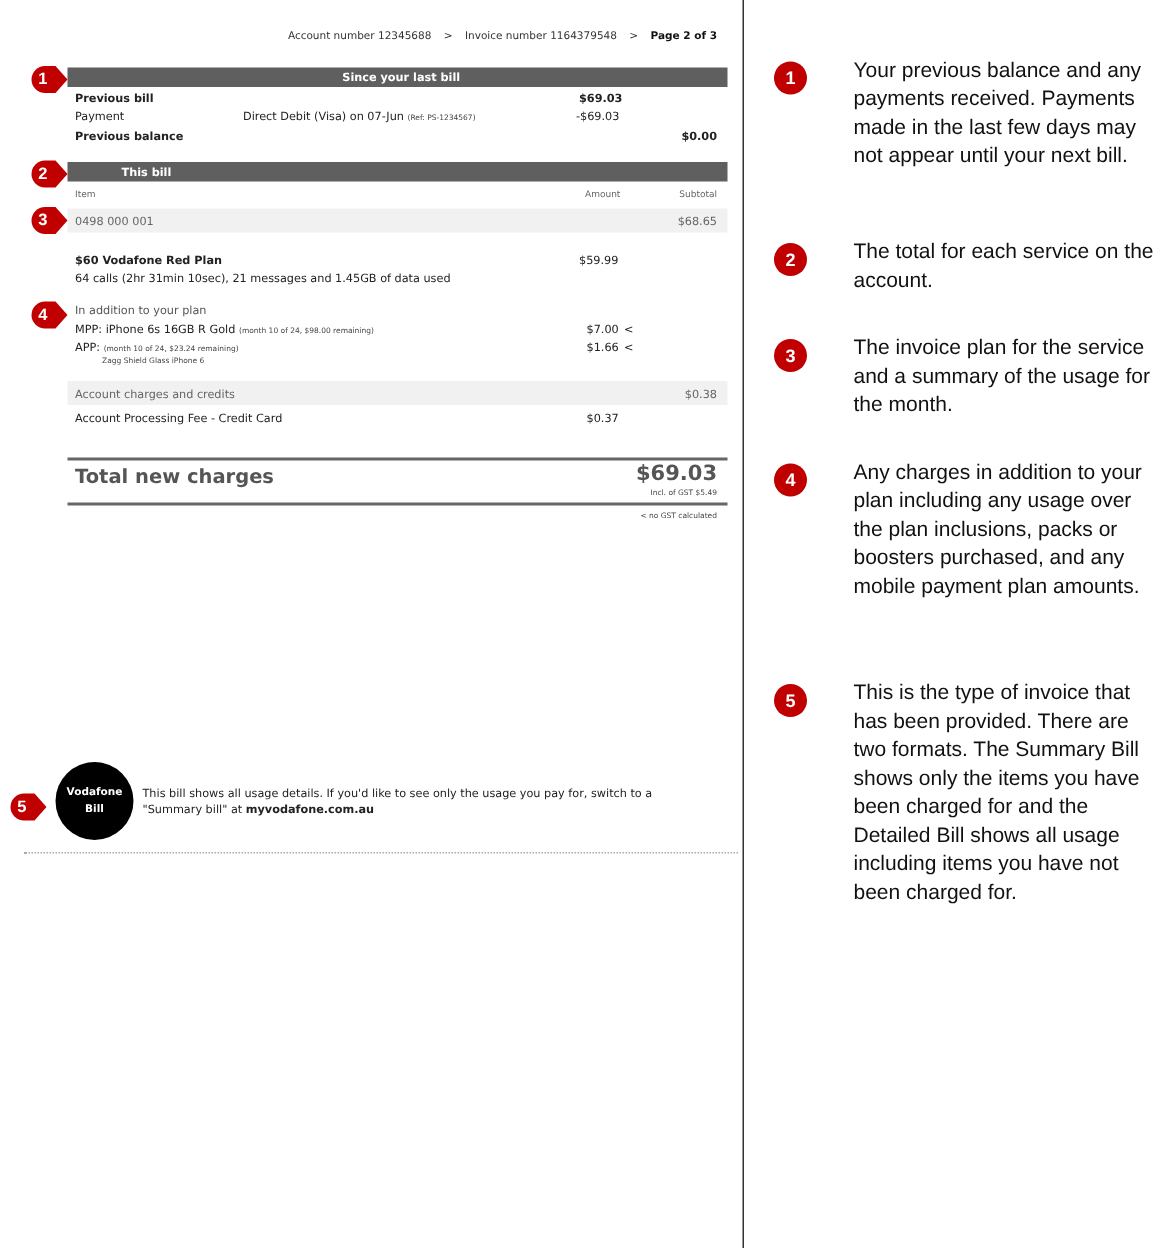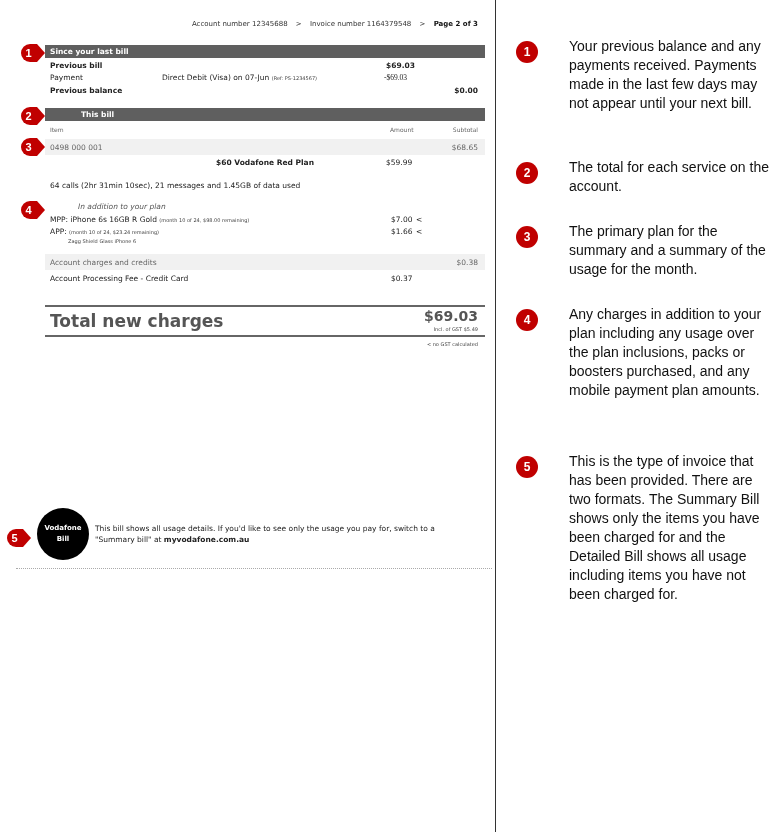--- a/index.html
+++ b/index.html
@@ -17,26 +17,26 @@
 
   .section-bar { position: absolute; left: 45px; width: 440px; height: 13px; background: #5f5f5f; color: #fff; font-size: 7.5px; font-weight: bold; padding-left: 5px; line-height: 13px; }
 
   .row { position: absolute; left: 50px; width: 430px; font-size: 7.5px; line-height: 10px; white-space: nowrap; }
   .row .c-amt { position: absolute; left: 336px; }
   .row .c-sub { position: absolute; right: 2px; }
   .bold { font-weight: bold; }
   .grey { color: #666; }
   .tiny { font-size: 5px; color: #444; }
   .small { font-size: 6px; }
-  .italic { font-style: italic; color: #555; margin-left: 28px; }
+  .italic { color: #555; }
 
   .band { position: absolute; left: 45px; width: 440px; background: #f1f1f1; }
 
   .total-line { position: absolute; left: 45px; width: 440px; height: 2px; background: #666; }
-  .total-label { position: absolute; left: 50px; top: 311px; font-size: 17px; font-weight: bold; color: #555; }
+  .total-label { position: absolute; left: 50px; top: 311px; font-size: 13px; font-weight: bold; color: #555; }
   .total-amt { position: absolute; right: 17px; top: 308px; font-size: 14px; font-weight: bold; color: #555; }
   .gst { position: absolute; right: 17px; top: 326px; font-size: 5px; color: #444; }
   .nogst { position: absolute; right: 17px; top: 341px; font-size: 5px; color: #444; }
 
   .marker { position: absolute; width: 20px; height: 20px; }
   .marker svg { display: block; }
   .marker span { position: absolute; left: 0; top: 0; width: 17px; height: 20px; text-align: center; line-height: 20px; color: #fff; font-weight: bold; font-size: 11px; font-family: "Liberation Sans", sans-serif; }
 
   .detail-circle { position: absolute; left: 37px; top: 508px; width: 52px; height: 52px; border-radius: 50%; background: #000; color: #fff; font-size: 7px; font-weight: bold; text-align: center; display: flex; flex-direction: column; justify-content: center; line-height: 11px; }
   .detail-text { position: absolute; left: 95px; top: 523px; width: 370px; font-size: 7.5px; line-height: 11px; }
@@ -54,50 +54,50 @@
   <div class="crumbs">
     <span>Account number</span>
     <span>12345688</span>
     <span class="sep">&gt;</span>
     <span>Invoice number</span>
     <span>1164379548</span>
     <span class="sep">&gt;</span>
     <span class="page">Page 2 of 3</span>
   </div>
 
-  <div class="section-bar" style="top:45px;">Since your last bill</div>
+  <div class="section-bar" style="top:45px;text-align:center;">Since your last bill</div>
 
   <div class="row" style="top:61px;font-weight:bold;">
     <span>Previous bill</span>
     <span class="c-amt">$69.03</span>
   </div>
   <div class="row" style="top:73px;">
     <span>Payment</span>
     <span style="position:absolute;left:112px;"><span>Direct Debit (Visa) on 07-Jun</span> <span class="tiny">(Ref: PS-1234567)</span></span>
-    <span class="c-amt" style="left:334px;font-family:Liberation Serif, serif;">-$69.03</span>
+    <span class="c-amt" style="left:334px;">-$69.03</span>
   </div>
   <div class="row bold" style="top:86px;">
     <span>Previous balance</span>
     <span class="c-sub">$0.00</span>
   </div>
 
   <div class="section-bar" style="top:108px;padding-left:36px;">This bill</div>
   <div class="row grey small" style="top:125px;">
     <span>Item</span>
     <span class="c-amt" style="left:340px;">Amount</span>
     <span class="c-sub">Subtotal</span>
   </div>
 
   <div class="band" style="top:139px;height:16px;"></div>
   <div class="row grey" style="top:143px;">
     <span>0498 000 001</span>
     <span class="c-sub">$68.65</span>
   </div>
 
-  <div class="row bold" style="top:158px;text-align:center;">
+  <div class="row bold" style="top:169px;">
     <span>$60 Vodafone Red Plan</span>
     <span class="c-amt" style="font-weight:normal;">$59.99</span>
   </div>
   <div class="row" style="top:181px;">64 calls (2hr 31min 10sec), 21 messages and 1.45GB of data used</div>
 
   <div class="row italic" style="top:202px;">In addition to your plan</div>
   <div class="row" style="top:215px;">
     <span>MPP: iPhone 6s 16GB R Gold</span>
     <span class="tiny">(month 10 of 24, $98.00 remaining)</span>
     <span class="c-amt" style="left:341px;">$7.00</span>
@@ -173,21 +173,21 @@
   <div class="note" style="top:37px;">
     <div class="num">1</div>
     <div class="txt">Your previous balance and any payments received. Payments made in the last few days may not appear until your next bill.</div>
   </div>
   <div class="note" style="top:158px;">
     <div class="num">2</div>
     <div class="txt">The total for each service on the account.</div>
   </div>
   <div class="note" style="top:222px;">
     <div class="num">3</div>
-    <div class="txt">The primary plan for the summary and a summary of the usage for the month.</div>
+    <div class="txt">The invoice plan for the service and a summary of the usage for the month.</div>
   </div>
   <div class="note" style="top:305px;">
     <div class="num">4</div>
     <div class="txt">Any charges in addition to your plan including any usage over the plan inclusions, packs or boosters purchased, and any mobile payment plan amounts.</div>
   </div>
   <div class="note" style="top:452px;">
     <div class="num">5</div>
     <div class="txt">This is the type of invoice that has been provided. There are two formats. The Summary Bill shows only the items you have been charged for and the Detailed Bill shows all usage including items you have not been charged for.</div>
   </div>
 </div>

